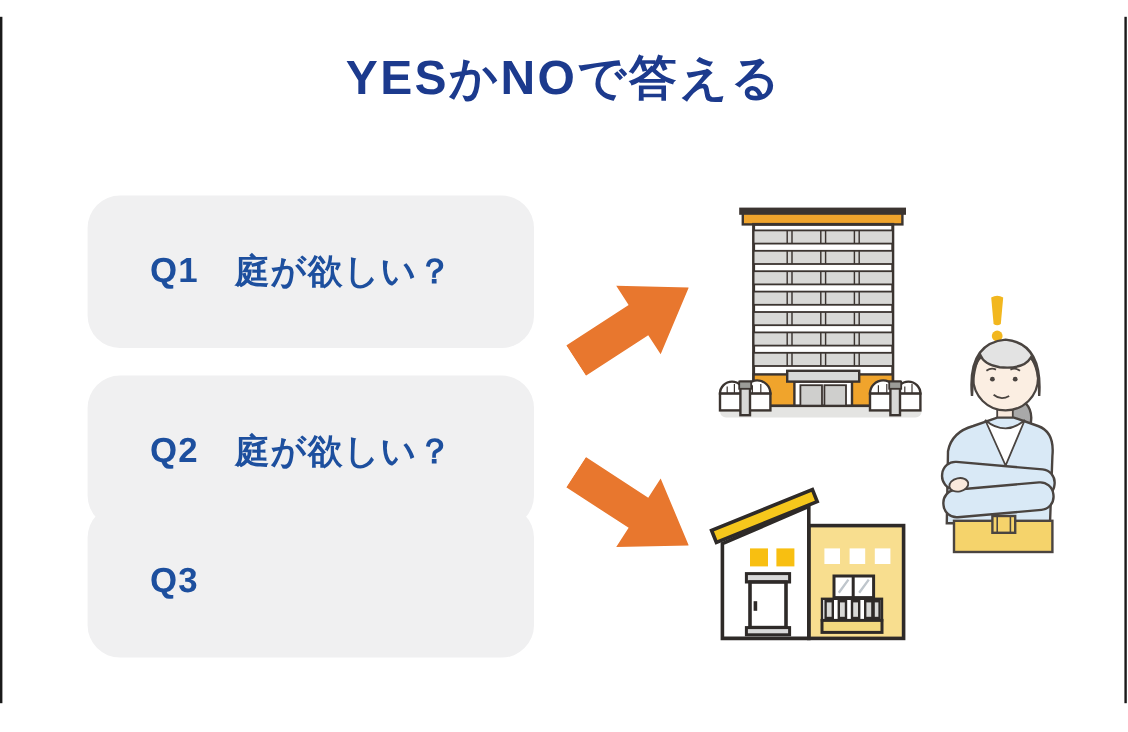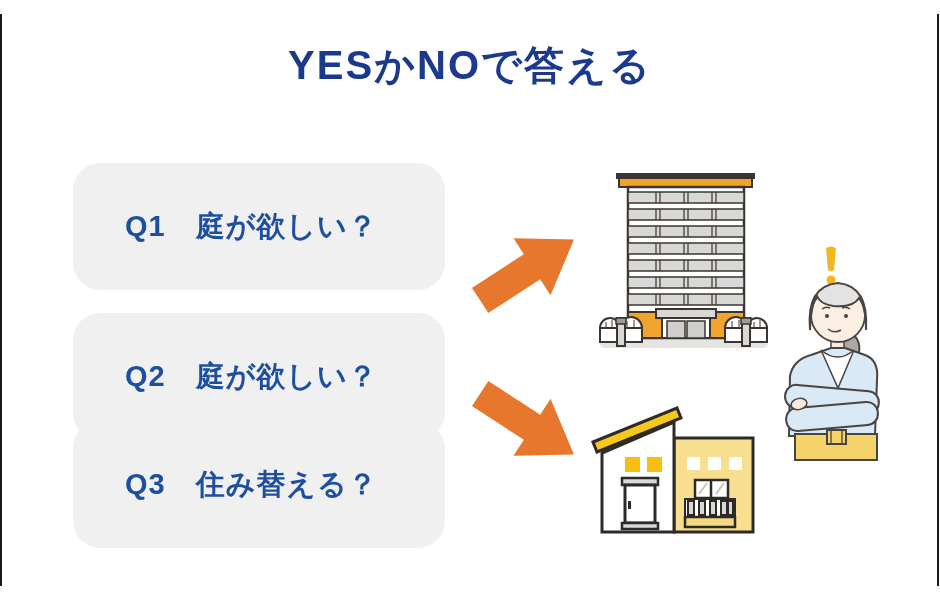--- a/index.html
+++ b/index.html
@@ -34,21 +34,20 @@
   <div class="qbox" id="q1" style="top:163px">
     <span class="qid">Q1</span>
     <span class="qlabel">庭が欲しい？</span>
   </div>
   <div class="qbox" id="q2" style="top:313px">
     <span class="qid">Q2</span>
     <span class="qlabel">庭が欲しい？</span>
   </div>
   <div class="qbox" id="q3" style="top:421px">
     <span class="qid">Q3</span>
-    <span class="qlabel">住み替える？</span>
   </div>
 
   <svg class="arrow" id="arrow1" width="112" height="76" viewBox="0 0 112 76">
     <polygon points="0,23 62,23 62,4 112,38 62,72 62,53 0,53" fill="#e8772e"></polygon>
   </svg>
 
   <svg class="arrow" id="arrow2" width="112" height="76" viewBox="0 0 112 76">
     <polygon points="0,23 62,23 62,4 112,38 62,72 62,53 0,53" fill="#e8772e"></polygon>
   </svg>
 

